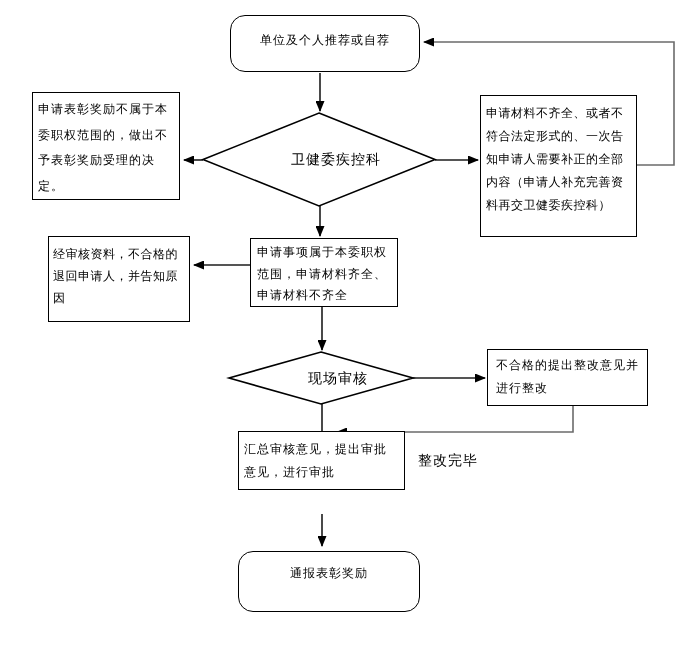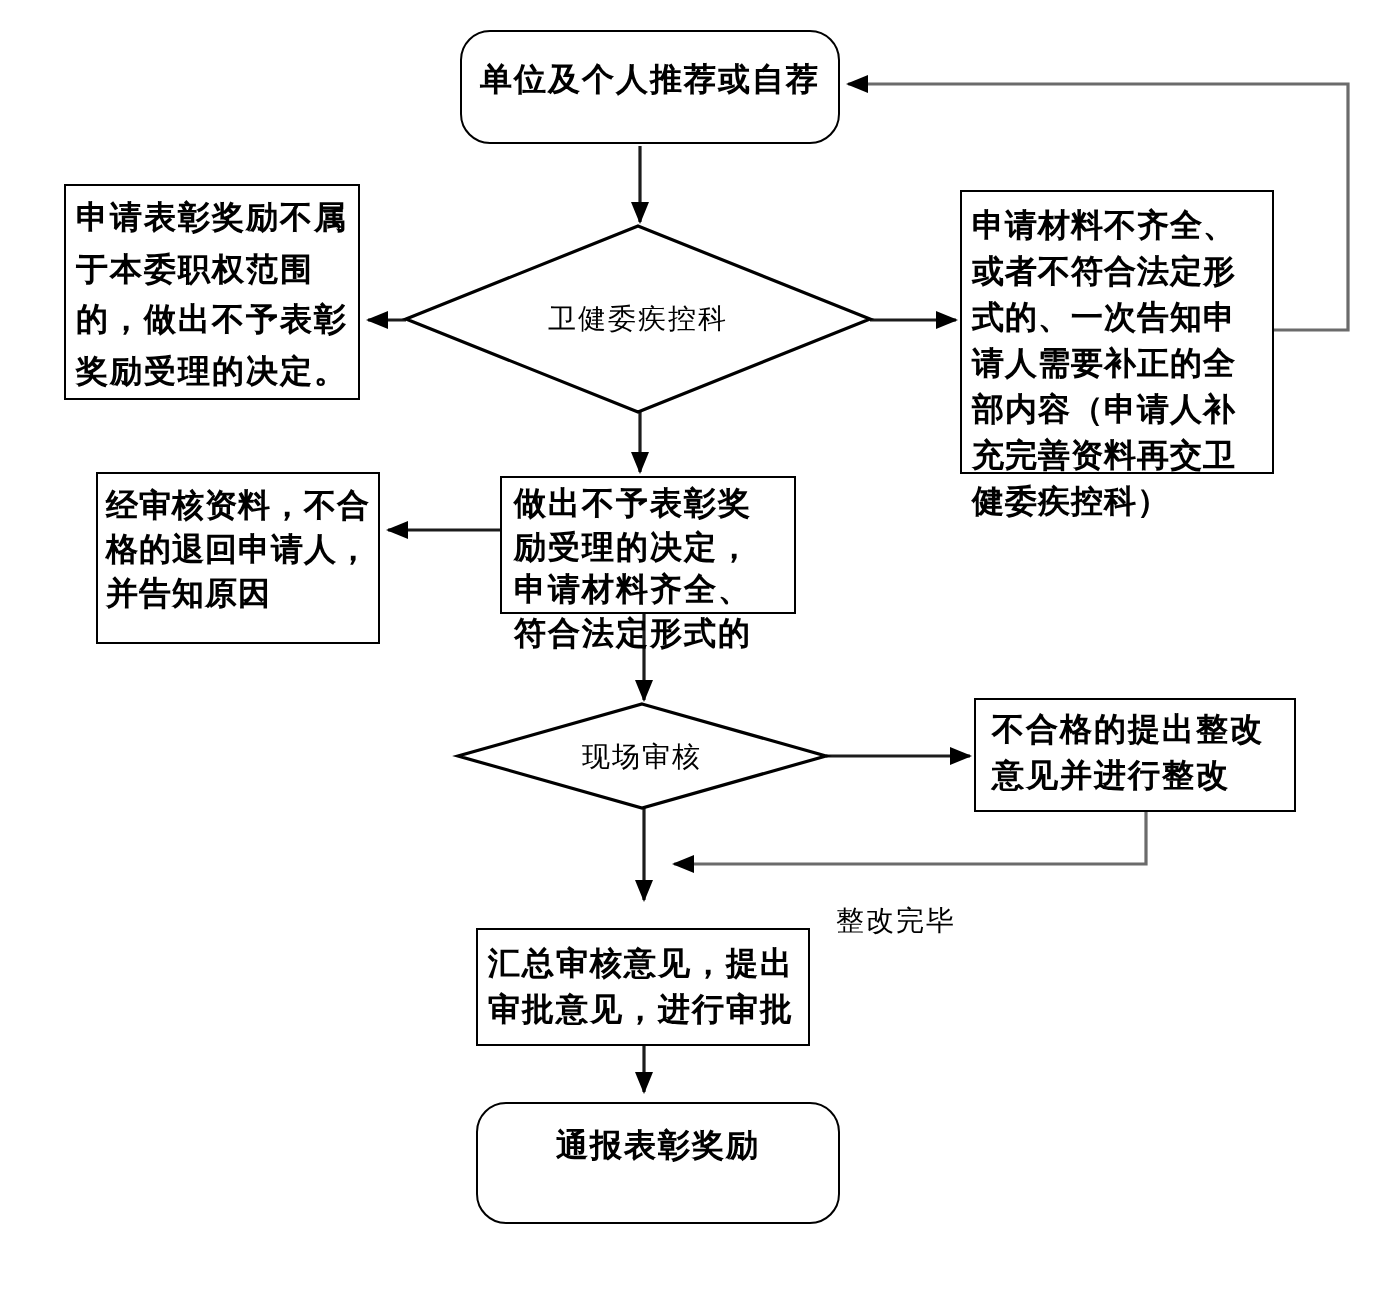--- a/index.html
+++ b/index.html
@@ -1,36 +1,36 @@
 <!DOCTYPE html>
 <html><head>
 <meta charset="utf-8">
 <style>
   html,body{margin:0;padding:0;background:#fff;}
   body{font-family:"Liberation Sans","DejaVu Sans",sans-serif;color:#000;}
   .canvas{position:relative;width:693px;height:652px;background:#fff;overflow:hidden;}
   .edges{position:absolute;left:0;top:0;width:693px;height:652px;overflow:visible;pointer-events:none;}
   .node{position:absolute;background:#fff;border:1.6px solid #000;box-sizing:border-box;
-        font-size:16px;line-height:23px;letter-spacing:1px;z-index:2;font-weight:bold;}
+        font-size:12px;line-height:23px;letter-spacing:1px;z-index:2;}
   .terminator{border-radius:15px;display:flex;align-items:center;justify-content:center;text-align:center;}
   .process{display:block;text-align:left;}
   .diamond{position:absolute;z-index:2;}
   .diamond svg{position:absolute;left:0;top:0;overflow:visible;}
-  .diamond .dlabel{position:absolute;left:0;top:0;width:100%;height:100%;
+  .diamond .dlabel{position:absolute;left:17px;top:0;width:100%;height:100%;
         display:flex;flex-direction:column;align-items:center;justify-content:center;
         font-size:14px;line-height:23px;letter-spacing:1px;text-align:center;}
   .edge-label{position:absolute;font-size:14px;letter-spacing:1px;z-index:3;background:transparent;}
 
   #n-start{left:230px;top:15px;width:190px;height:57px;padding-bottom:6px;}
   #n-reject{left:32px;top:92px;width:148px;height:108px;padding:4px 5px;line-height:25.5px;}
   #n-supplement{left:480px;top:95px;width:157px;height:142px;padding:6px 5px;line-height:23px;letter-spacing:0.5px;}
   #n-accept{left:250px;top:238px;width:148px;height:69px;padding:3px 6px;line-height:21.5px;}
   #n-return{left:48px;top:236px;width:142px;height:86px;padding:6px 4px;line-height:22px;letter-spacing:0.5px;}
   #n-rectify{left:487px;top:349px;width:161px;height:57px;padding:4px 8px;line-height:23px;}
-  #n-approve{left:238px;top:464px;width:167px;height:59px;padding:6px 5px;line-height:23px;}
+  #n-approve{left:238px;top:431px;width:167px;height:59px;padding:6px 5px;line-height:23px;}
   #n-end{left:238px;top:551px;width:182px;height:61px;padding-bottom:16px;}
   #d-review{left:203px;top:113px;width:232px;height:93px;}
   #d-review .dlabel{padding-bottom:8px;}
   #d-onsite{left:229px;top:352px;width:184px;height:52px;}
   #lbl-rectified{left:408px;top:407px;width:80px;text-align:center;margin-top:45px;}
 </style>
 </head>
 <body>
 
 <div class="canvas">
@@ -64,21 +64,21 @@
     </svg>
     <div class="dlabel">
       <span>卫健委疾控科</span>
     </div>
   </div>
 
   <div id="n-reject" class="node process">申请表彰奖励不属于本委职权范围的，做出不予表彰奖励受理的决定。</div>
 
   <div id="n-supplement" class="node process">申请材料不齐全、或者不符合法定形式的、一次告知申请人需要补正的全部内容（申请人补充完善资料再交卫健委疾控科）</div>
 
-  <div id="n-accept" class="node process">做出不予表彰奖励受理的决定，申请材料齐全、符合法定形式的</div>
+  <div id="n-accept" class="node process">申请事项属于本委职权范围，申请材料齐全、申请材料不齐全</div>
 
   <div id="n-return" class="node process">经审核资料，不合格的退回申请人，并告知原因</div>
 
   <div id="d-onsite" class="diamond">
     <svg width="184" height="52" viewBox="0 0 184 52">
       <polygon points="92,0 184,26 92,52 0,26" fill="#fff" stroke="#000" stroke-width="1.6"></polygon>
     </svg>
     <div class="dlabel">
       <span>现场审核</span>
     </div>

